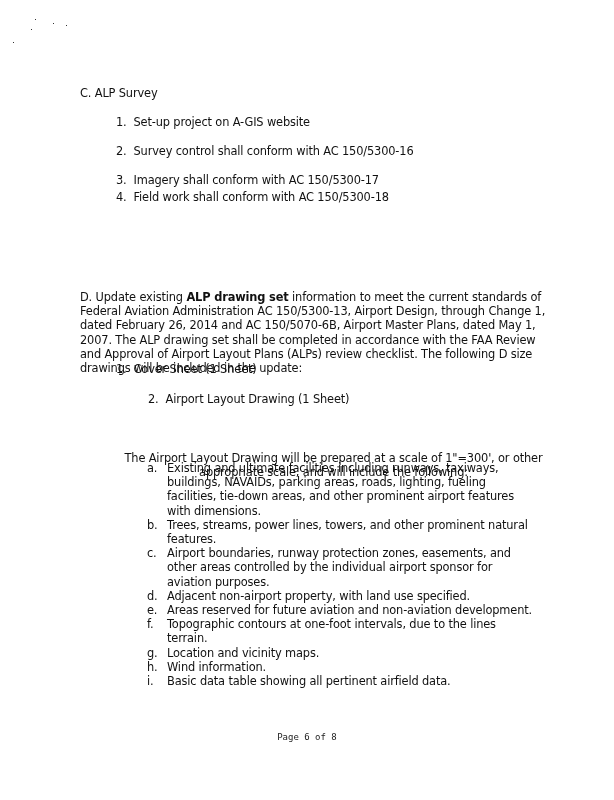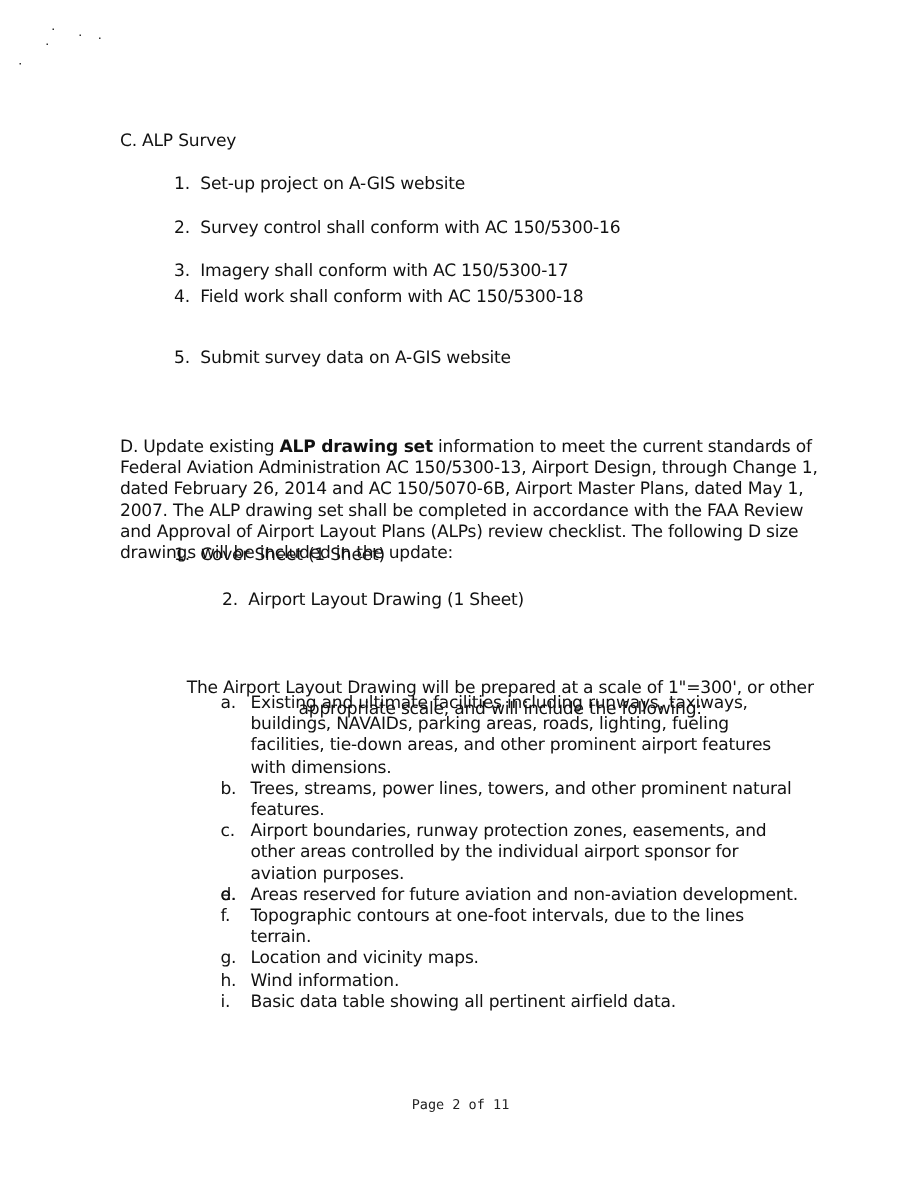--- a/index.html
+++ b/index.html
@@ -41,46 +41,42 @@
     <span>Survey control shall conform with AC 150/5300-16</span>
   </div>
   <div class="t" style="left:116px;top:173px;">
     <span>3.</span>&nbsp;
     <span>Imagery shall conform with AC 150/5300-17</span>
   </div>
   <div class="t" style="left:116px;top:190px;">
     <span>4.</span>&nbsp;
     <span>Field work shall conform with AC 150/5300-18</span>
   </div>
-  <div class="t" style="left:116px;top:231px;">
-    <span>5.</span>&nbsp;
-    <span>Submit survey data on A-GIS website</span>
-  </div>
 
   <div class="para" style="left:80px;top:259px;width:475px;">
     <span>D.  Update existing </span><b>ALP drawing set</b><span> information to meet the current standards of Federal Aviation Administration AC 150/5300-13, Airport Design, through Change 1, dated February 26, 2014 and AC 150/5070-6B, Airport Master Plans, dated May 1, 2007.  The ALP drawing set shall be completed in accordance with the FAA Review and Approval of Airport Layout Plans (ALPs) review checklist.  The following D size drawings will be included in the update:</span>
   </div>
 
   <div class="t" style="left:116px;top:362px;">
     <span>1.</span>&nbsp;
     <span>Cover Sheet (1 Sheet)</span>
   </div>
   <div class="t" style="left:116px;top:392px;margin-left:32px;">
     <span>2.</span>&nbsp;
     <span>Airport Layout Drawing (1 Sheet)</span>
   </div>
 
   <div class="para" style="left:116px;top:420px;width:435px;text-align:center;">The Airport Layout Drawing will be prepared at a scale of 1"=300', or other appropriate scale, and will include the following:</div>
 
   <div class="ol" style="left:147px;top:461px;width:390px;">
     <div class="item"><span class="mk">a.</span><span>Existing and ultimate facilities including runways, taxiways, buildings, NAVAIDs, parking areas, roads, lighting, fueling facilities, tie-down areas, and other prominent airport features with dimensions.</span></div>
     <div class="item"><span class="mk">b.</span><span>Trees, streams, power lines, towers, and other prominent natural features.</span></div>
     <div class="item"><span class="mk">c.</span><span>Airport boundaries, runway protection zones, easements, and other areas controlled by the individual airport sponsor for aviation purposes.</span></div>
-    <div class="item"><span class="mk">d.</span></div>
+    <div class="item"><span class="mk">d.</span><span>Adjacent non-airport property, with land use specified.</span></div>
     <div class="item"><span class="mk">e.</span><span>Areas reserved for future aviation and non-aviation development.</span></div>
     <div class="item"><span class="mk">f.</span><span>Topographic contours at one-foot intervals, due to the lines terrain.</span></div>
     <div class="item"><span class="mk">g.</span><span>Location and vicinity maps.</span></div>
     <div class="item"><span class="mk">h.</span><span>Wind information.</span></div>
     <div class="item"><span class="mk">i.</span><span>Basic data table showing all pertinent airfield data.</span></div>
   </div>
 
-  <div class="footer">Page 2 of 11</div>
+  <div class="footer">Page 6 of 8</div>
 </div>
 
 </body></html>

